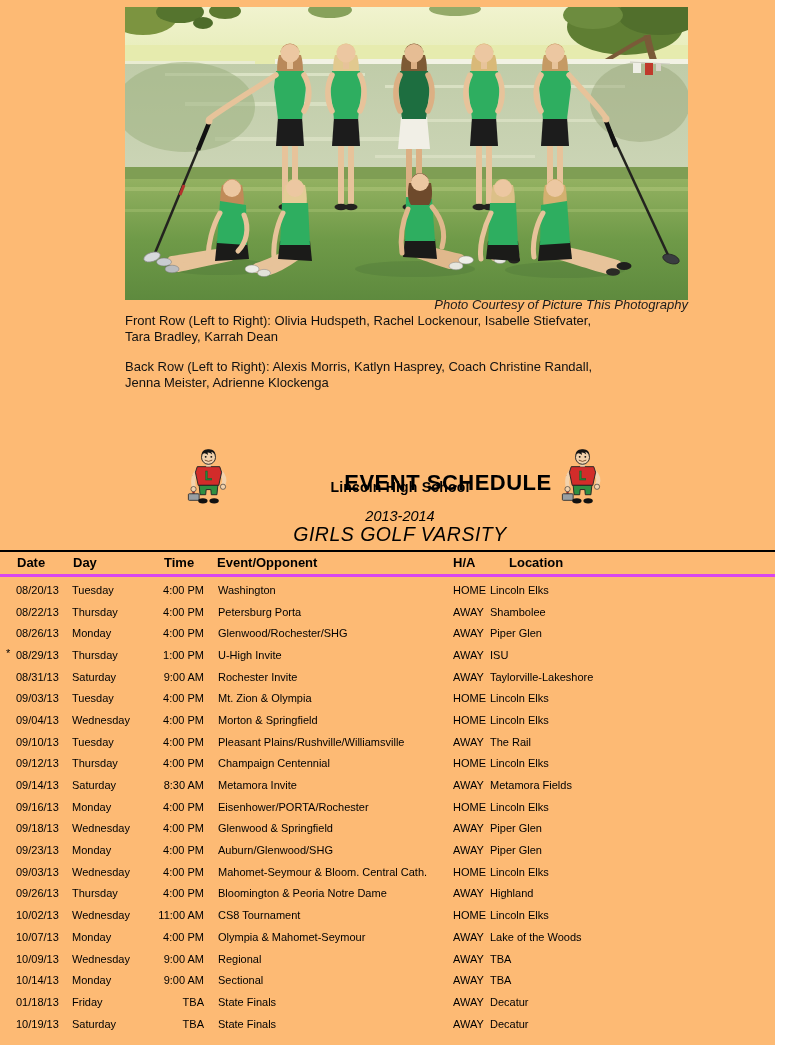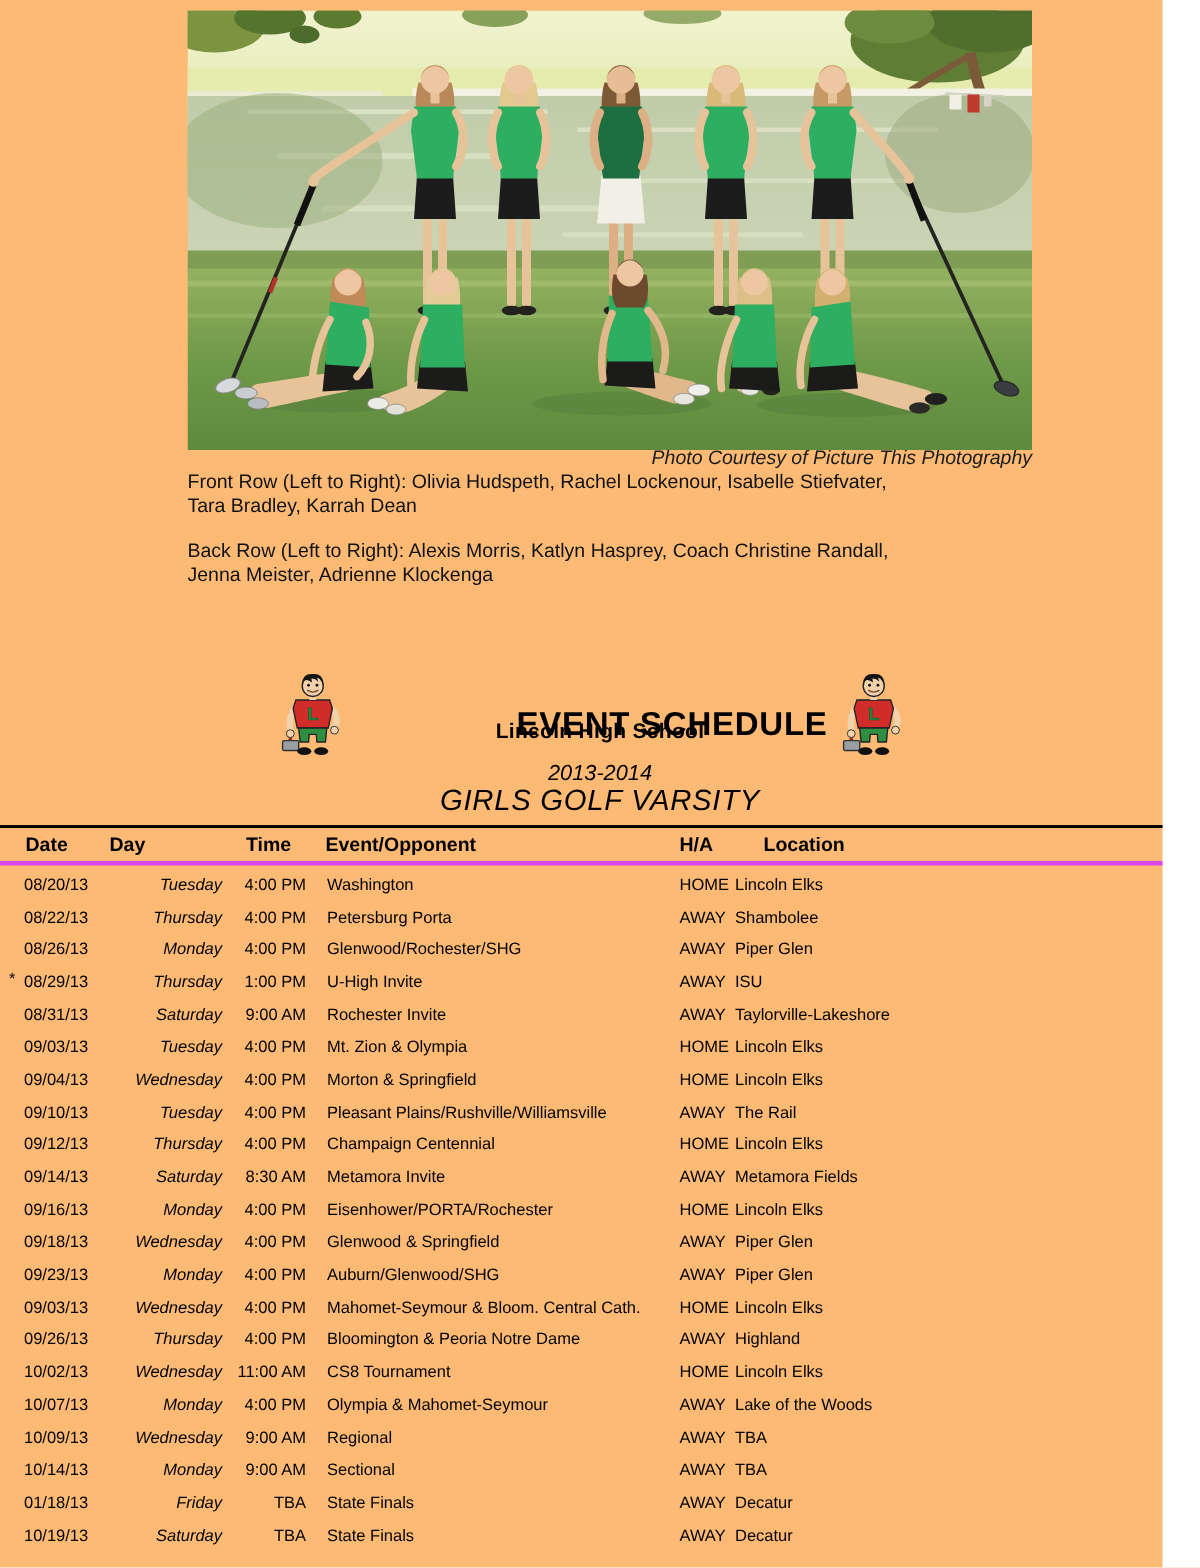--- a/index.html
+++ b/index.html
@@ -25,21 +25,21 @@
   .thead{position:absolute;left:0;top:550px;width:800px;height:22px;
          border-top:2px solid #000;border-bottom:3px solid #d946ef;}
   .thead span{position:absolute;top:0;line-height:22px;font-size:13px;font-weight:bold;}
   .h-date{left:17px;} .h-day{left:73px;} .h-time{left:164px;}
   .h-event{left:217px;} .h-ha{left:453px;} .h-loc{left:509px;}
   .rows{position:absolute;left:0;top:579px;width:800px;}
   .trow{display:flex;align-items:center;height:21.7px;font-size:11px;}
   .trow span{display:block;box-sizing:border-box;white-space:nowrap;}
   .c-note{width:16px;padding-left:6px;font-size:11px;position:relative;top:-2px;}
   .c-date{width:56px;}
-  .c-day{width:76px;text-align:right;font-style:italic;}
+  .c-day{width:76px;text-align:left;}
   .c-time{width:58px;text-align:right;padding-right:2px;}
   .c-gap{width:12px;}
   .c-event{width:232px;}
   .c-ha{width:40px;padding-left:3px;}
   .c-loc{flex:1;}
   .hidden-defs{position:absolute;width:0;height:0;overflow:hidden;}
 </style>
 </head>
 <body>
 

